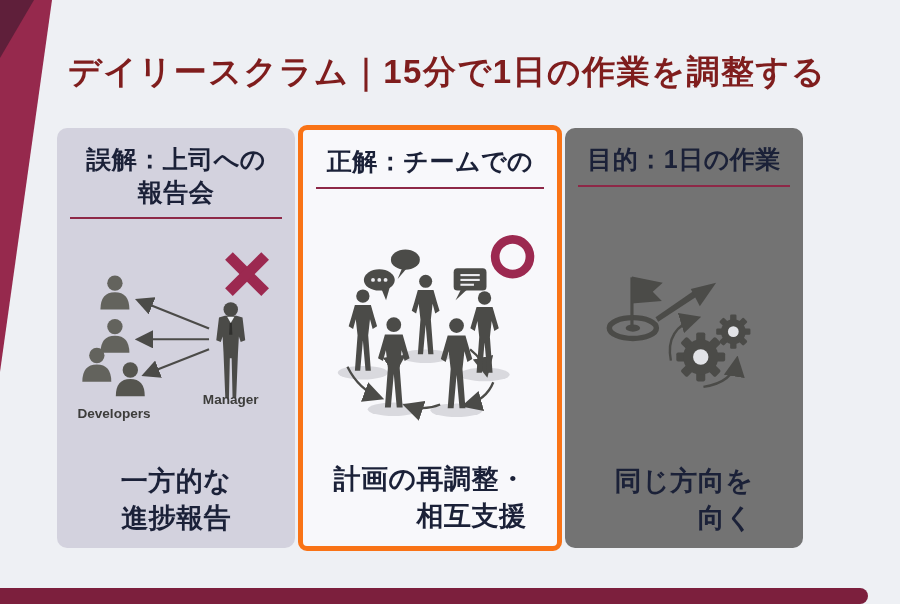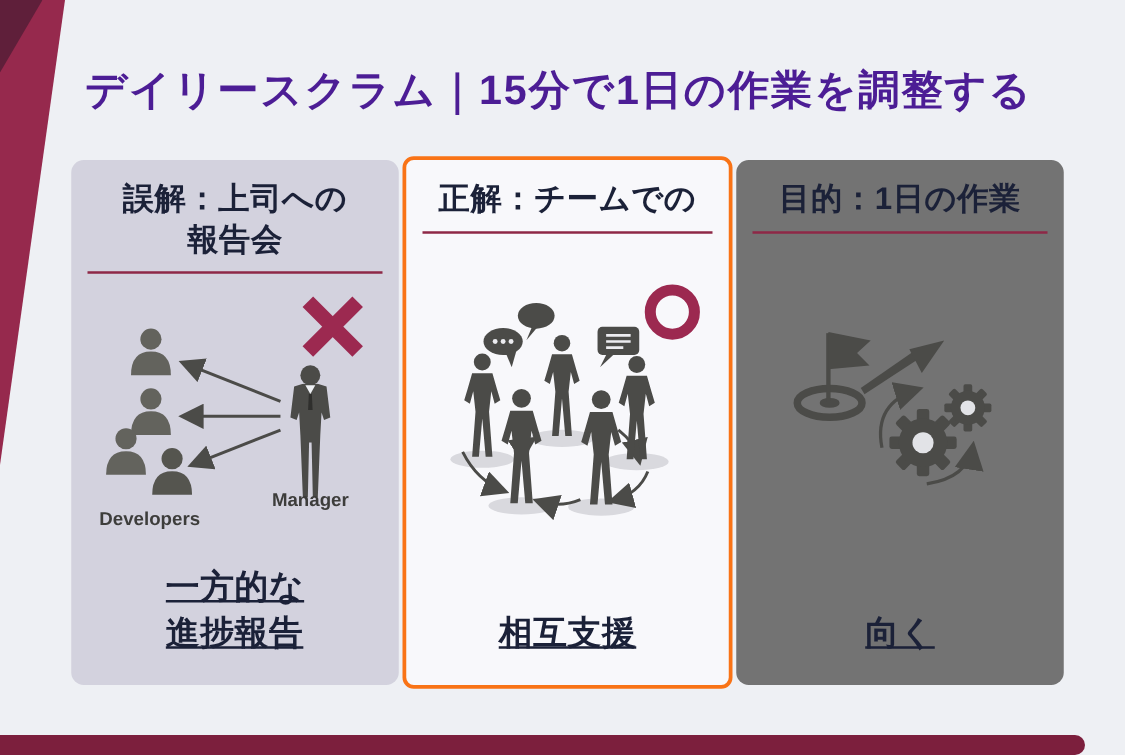--- a/index.html
+++ b/index.html
@@ -20,50 +20,50 @@
     background:#5f1f3a;
     clip-path:polygon(0 0, 34px 0, 0 58px);
   }
   .bottom-bar {
     position:absolute; left:0; top:588px; width:868px; height:16px;
     background:#7c1f3d; border-radius:0 8px 8px 0;
   }
   .title {
     position:absolute; left:68px; top:50px;
     font-size:33px; font-weight:800; letter-spacing:1.5px;
-    color:#4c1d95; white-space:nowrap;
+    color:#7f1d1d; white-space:nowrap;
   }
   .panels {
     position:absolute; left:57px; top:128px;
     display:flex; align-items:flex-start; gap:3px;
   }
   .panel {
-    width:262px; height:420px; border-radius:10px;
+    width:238px; height:420px; border-radius:10px;
     display:flex; flex-direction:column; align-items:center;
     box-sizing:border-box;
   }
   .panel--misconception { background:#d3d2de; }
   .panel--correct {
-    background:#f8f8fb; border:3px solid #f97316;
+    background:#f8f8fb; border:5px solid #f97316;
     width:264px; height:426px; margin-top:-3px; border-radius:9px;
   }
   .panel--purpose { background:#737373; }
   .panel-header {
     padding-top:15px; text-align:center;
     font-size:25px; font-weight:800; line-height:1.3; letter-spacing:0.5px;
   }
   .panel-divider {
     width:calc(100% - 26px); height:2px; background:#8e2847;
     margin-top:9px; flex:none;
   }
   .panel-art { width:100%; flex:1; position:relative; }
   .panel-art svg { position:absolute; left:0; top:0; width:100%; height:100%; }
   .panel-footer {
-    text-align:left; font-size:27px; font-weight:800;
-    line-height:1.35; padding-bottom:24px; letter-spacing:0.5px;text-decoration:underline;
+    text-align:right; font-size:27px; font-weight:800;
+    line-height:1.35; padding-bottom:12px; letter-spacing:0.5px;
   }
   svg text { font-family:"Liberation Sans","DejaVu Sans",sans-serif; font-weight:600; }
 </style>
 </head>
 <body>
 
 <div class="stage">
 
   <div class="wedge-main"></div>
   <div class="wedge-dark"></div>
@@ -184,21 +184,21 @@
             <path d="M-9,9 L-15,21 L-2,9 Z"></path>
             <line x1="-10" y1="-5" x2="10" y2="-5" stroke="#ececf0" stroke-width="2.2"></line>
             <line x1="-10" y1="0" x2="10" y2="0" stroke="#ececf0" stroke-width="2.2"></line>
             <line x1="-10" y1="5" x2="4" y2="5" stroke="#ececf0" stroke-width="2.2"></line>
           </g>
 
           <circle cx="217" cy="38" r="18" fill="none" stroke="#9c2950" stroke-width="9"></circle>
         </svg>
       </div>
       <div class="panel-footer">
-        <br>
+        <span>計画の再調整・</span><br>
         <span>相互支援</span>
       </div>
     </div>
 
     <div class="panel panel--purpose">
       <div class="panel-header">
         <span>目的：1日の作業</span><br>
       </div>
       <div class="panel-divider"></div>
       <div class="panel-art">
@@ -250,19 +250,19 @@
             <circle r="8.5" fill="#e2e3e7"></circle>
           </g>
 
           <g stroke="#4b4b48" stroke-width="2.6" fill="none">
             <path d="M117,148 Q110,112 146,101" marker-end="url(#ah3)"></path>
             <path d="M153,177 Q186,172 190,147" marker-end="url(#ah3)"></path>
           </g>
         </svg>
       </div>
       <div class="panel-footer">
-        <br>
+        <span>同じ方向を</span><br>
         <span>向く</span>
       </div>
     </div>
 
   </div>
 </div>
 
 </body></html>

